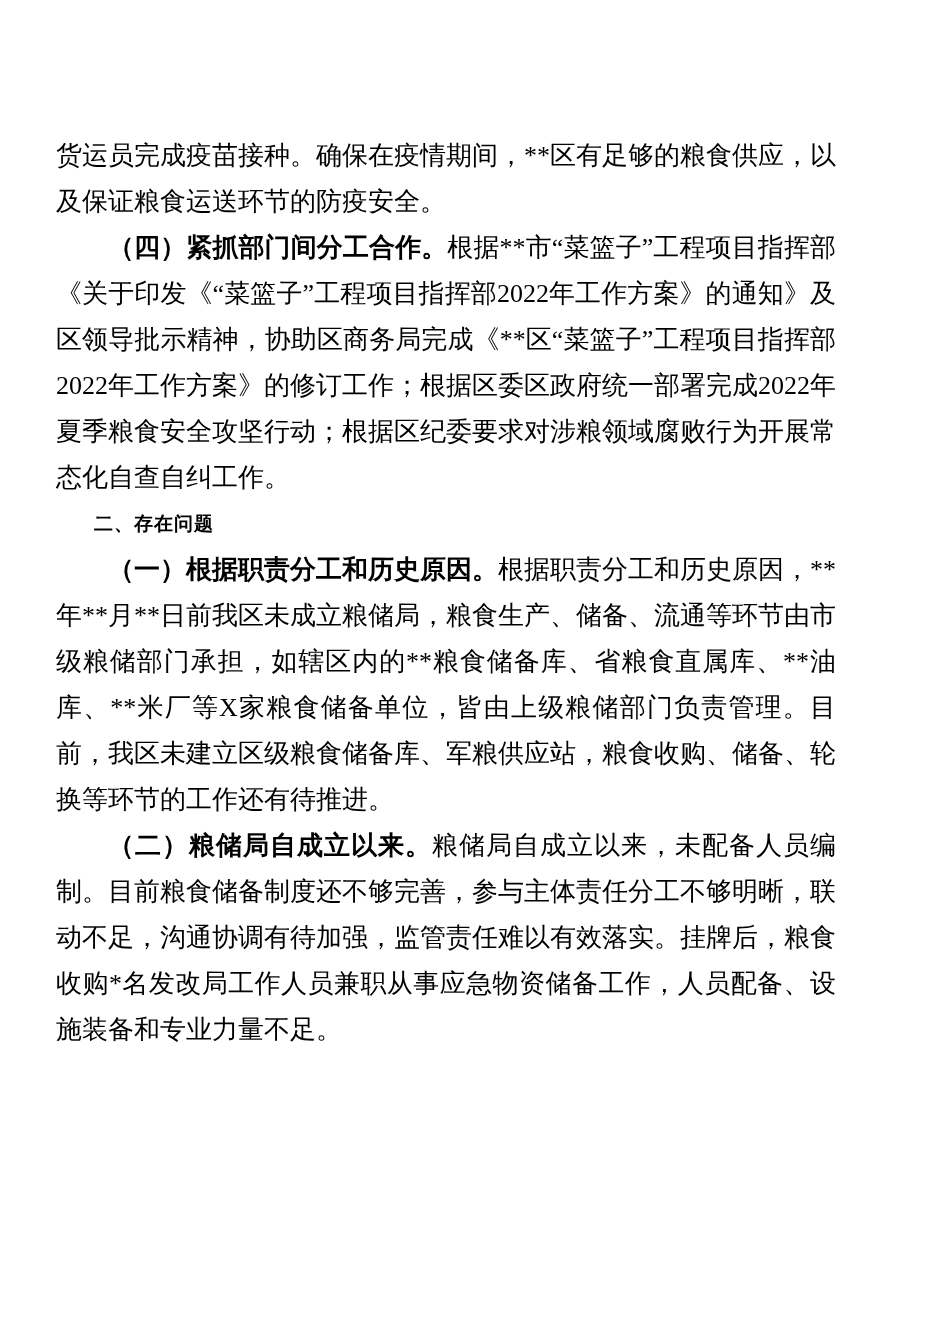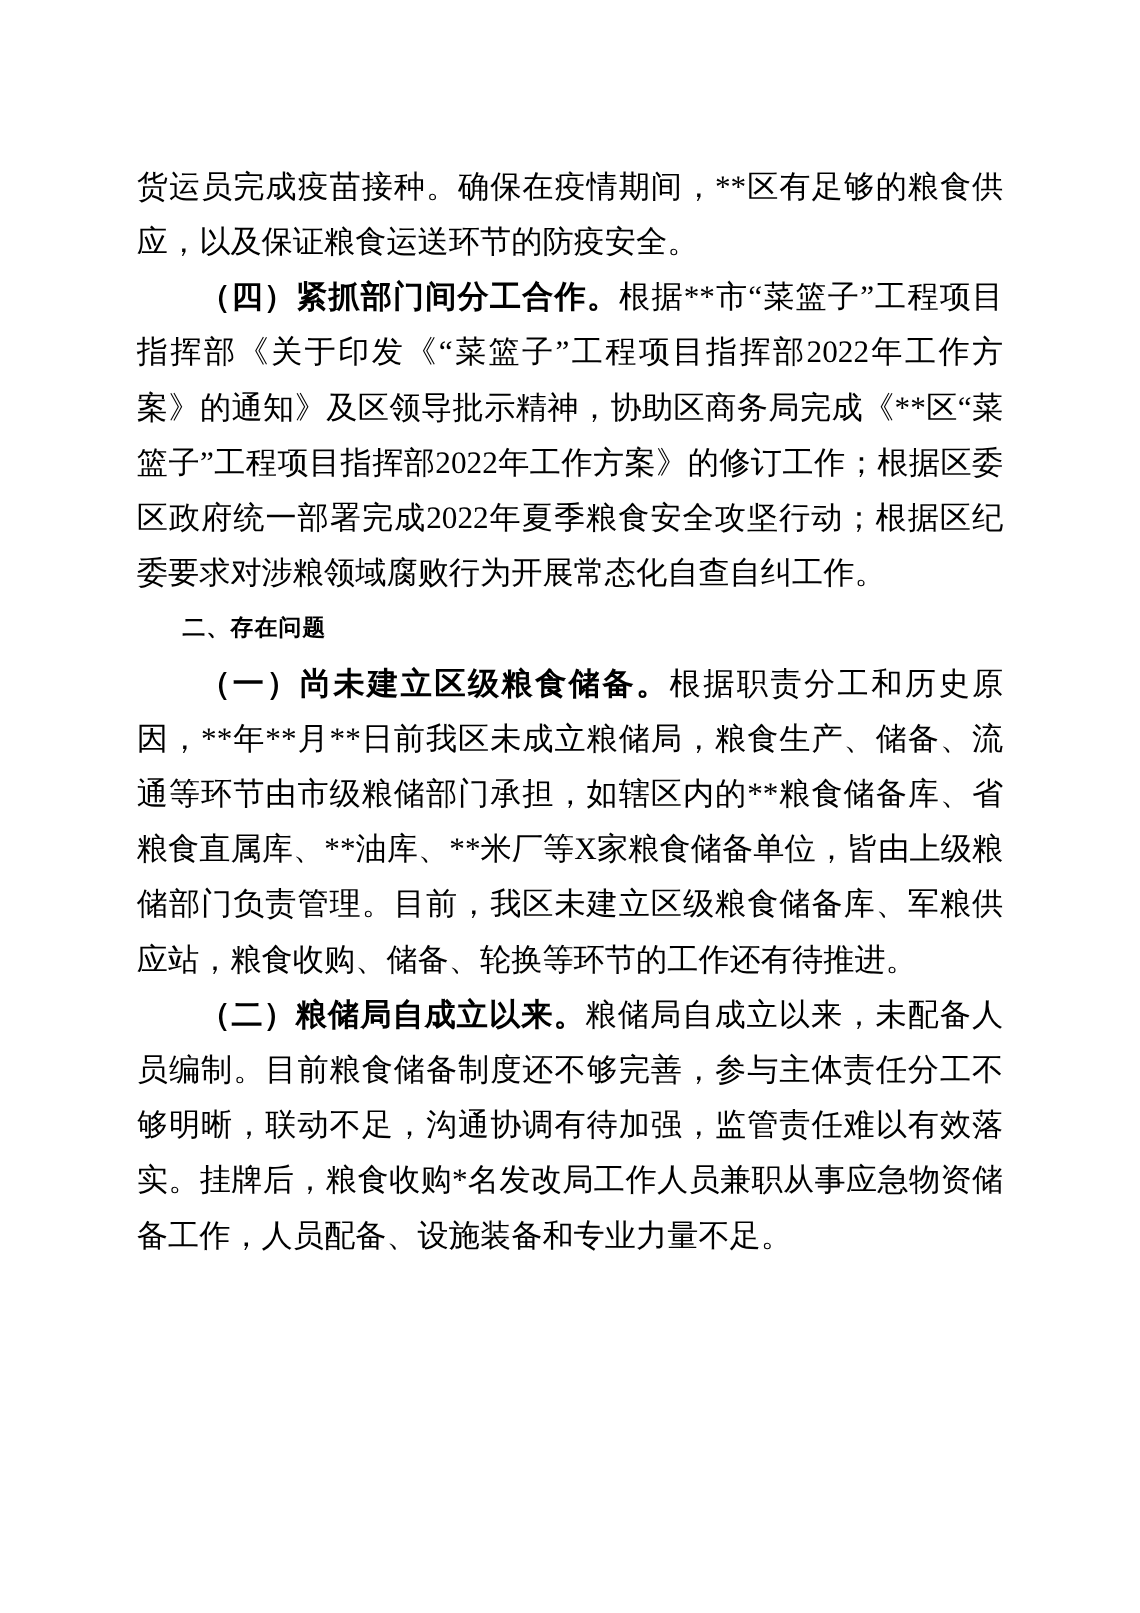--- a/index.html
+++ b/index.html
@@ -7,21 +7,21 @@
     padding: 0;
     background: #ffffff;
   }
   .page {
     position: relative;
     width: 950px;
     height: 1344px;
     margin: 0 auto;
     background: #ffffff;
     box-sizing: border-box;
-    padding: 133px 114px 0 114px;
+    padding: 133px 114px 0 56px;
     color: #000000;
     font-family: "Liberation Serif", "DejaVu Serif", serif;
     font-size: 26px;
     line-height: 46px;
     overflow: hidden;
   }
   .para {
     margin: 0;
     text-align: justify;
     text-indent: 2em;
@@ -47,18 +47,18 @@
 <body>
 
 <div class="page">
 
   <p class="para continuation"><span class="lead"></span><span>货运员完成疫苗接种。确保在疫情期间，**区有足够的粮食供应，以及保证粮食运送环节的防疫安全。</span></p>
 
   <p class="para"><span class="lead">（四）紧抓部门间分工合作。</span><span>根据**市“菜篮子”工程项目指挥部《关于印发《“菜篮子”工程项目指挥部2022年工作方案》的通知》及区领导批示精神，协助区商务局完成《**区“菜篮子”工程项目指挥部2022年工作方案》的修订工作；根据区委区政府统一部署完成2022年夏季粮食安全攻坚行动；根据区纪委要求对涉粮领域腐败行为开展常态化自查自纠工作。</span></p>
 
   <h2 class="section-heading">二、存在问题</h2>
 
-  <p class="para"><span class="lead">（一）尚未建立区级粮食储备。</span><span>根据职责分工和历史原因，**年**月**日前我区未成立粮储局，粮食生产、储备、流通等环节由市级粮储部门承担，如辖区内的**粮食储备库、省粮食直属库、**油库、**米厂等X家粮食储备单位，皆由上级粮储部门负责管理。目前，我区未建立区级粮食储备库、军粮供应站，粮食收购、储备、轮换等环节的工作还有待推进。</span></p>
+  <p class="para"><span class="lead">（一）根据职责分工和历史原因。</span><span>根据职责分工和历史原因，**年**月**日前我区未成立粮储局，粮食生产、储备、流通等环节由市级粮储部门承担，如辖区内的**粮食储备库、省粮食直属库、**油库、**米厂等X家粮食储备单位，皆由上级粮储部门负责管理。目前，我区未建立区级粮食储备库、军粮供应站，粮食收购、储备、轮换等环节的工作还有待推进。</span></p>
 
   <p class="para"><span class="lead">（二）粮储局自成立以来。</span><span>粮储局自成立以来，未配备人员编制。目前粮食储备制度还不够完善，参与主体责任分工不够明晰，联动不足，沟通协调有待加强，监管责任难以有效落实。挂牌后，粮食收购*名发改局工作人员兼职从事应急物资储备工作，人员配备、设施装备和专业力量不足。</span></p>
 
 
 </div>
 
 </body></html>

